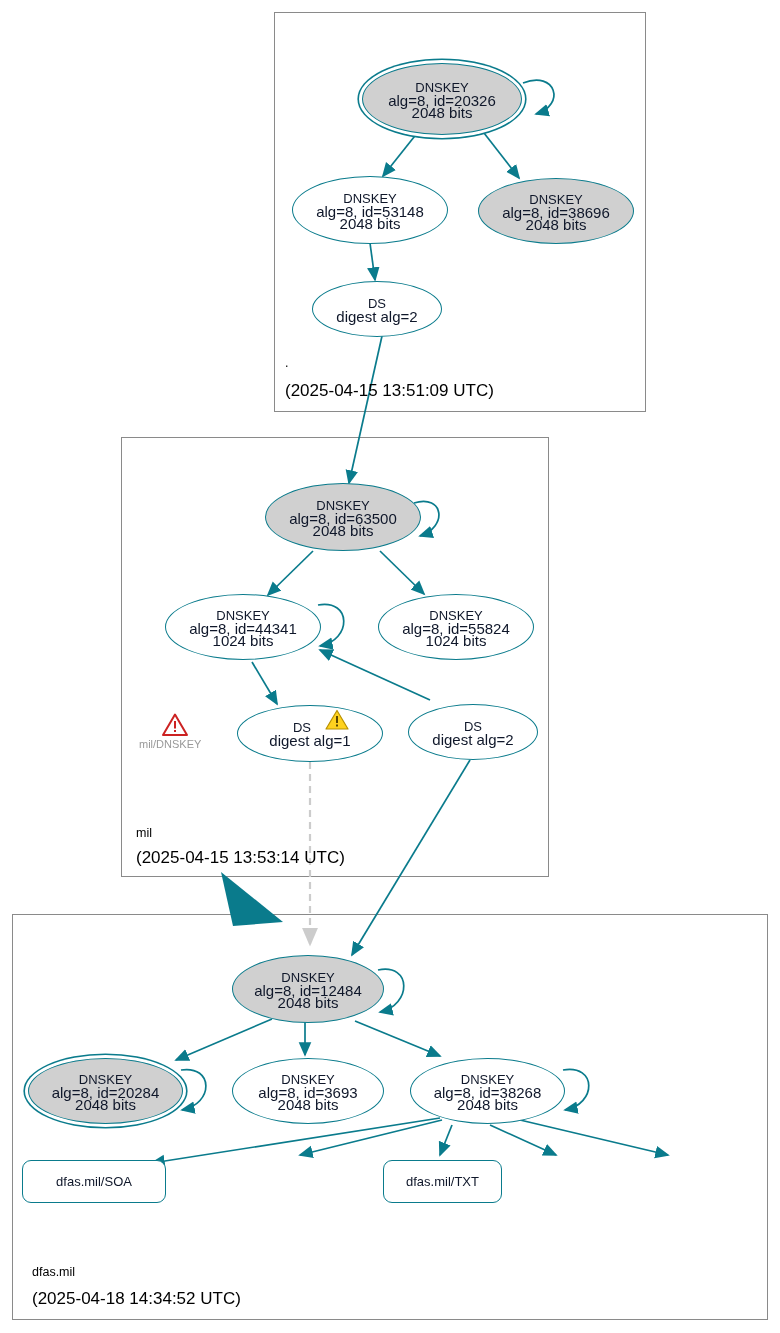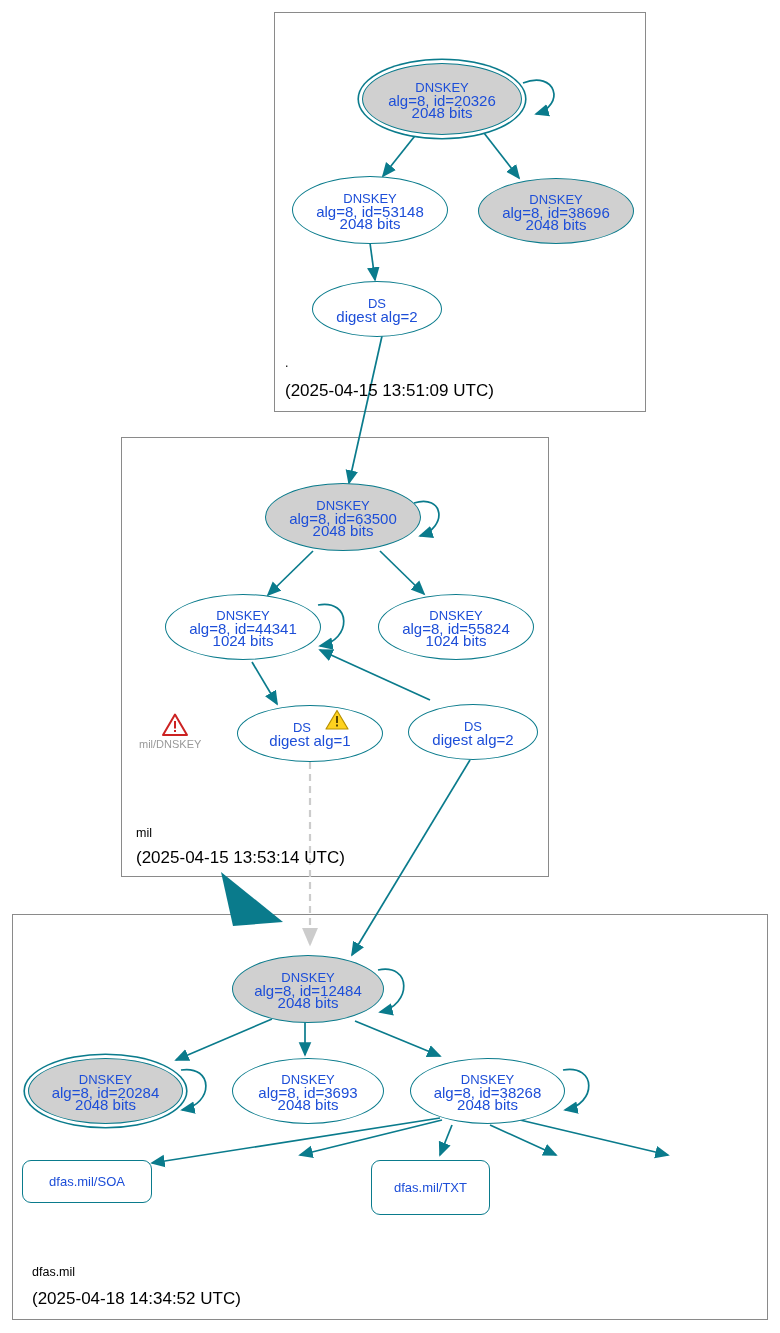--- a/index.html
+++ b/index.html
@@ -43,21 +43,21 @@
     white-space: nowrap;
   }
   .node {
     position: absolute;
     box-sizing: border-box;
     display: flex;
     flex-direction: column;
     align-items: center;
     justify-content: center;
     text-align: center;
-    color: #1d4ed8;
+    color: #0f172a;
   }
   .ellipse {
     border: 1.6px solid #0a7b8c;
     border-radius: 50%;
     background: #ffffff;
   }
   .ellipse.gray {
     background: #d0d0d0;
   }
   .ellipse.dbl {
@@ -258,23 +258,23 @@
     <div class="n-sub">alg=8, id=3693</div>
     <div class="n-sub">2048 bits</div>
   </div>
 
   <div class="node ellipse" style="left:410px; top:1058px; width:155px; height:66px;">
     <div class="n-title">DNSKEY</div>
     <div class="n-sub">alg=8, id=38268</div>
     <div class="n-sub">2048 bits</div>
   </div>
 
-  <div class="node rrset" style="left:22px; top:1160px; width:130px; height:43px;">
+  <div class="node rrset" style="left:22px; top:1160px; width:144px; height:43px;">
     <div class="n-title">dfas.mil/SOA</div>
   </div>
-  <div class="node rrset" style="left:371px; top:1160px; width:119px; height:55px;">
+  <div class="node rrset" style="left:383px; top:1160px; width:119px; height:43px;">
     <div class="n-title">dfas.mil/TXT</div>
   </div>
 
   <div class="zone-label" style="left:32px; top:1265px;">dfas.mil</div>
   <div class="zone-time" style="left:32px; top:1289px;">(2025-04-18 14:34:52 UTC)</div>
 
 </div>
 
 </body></html>

